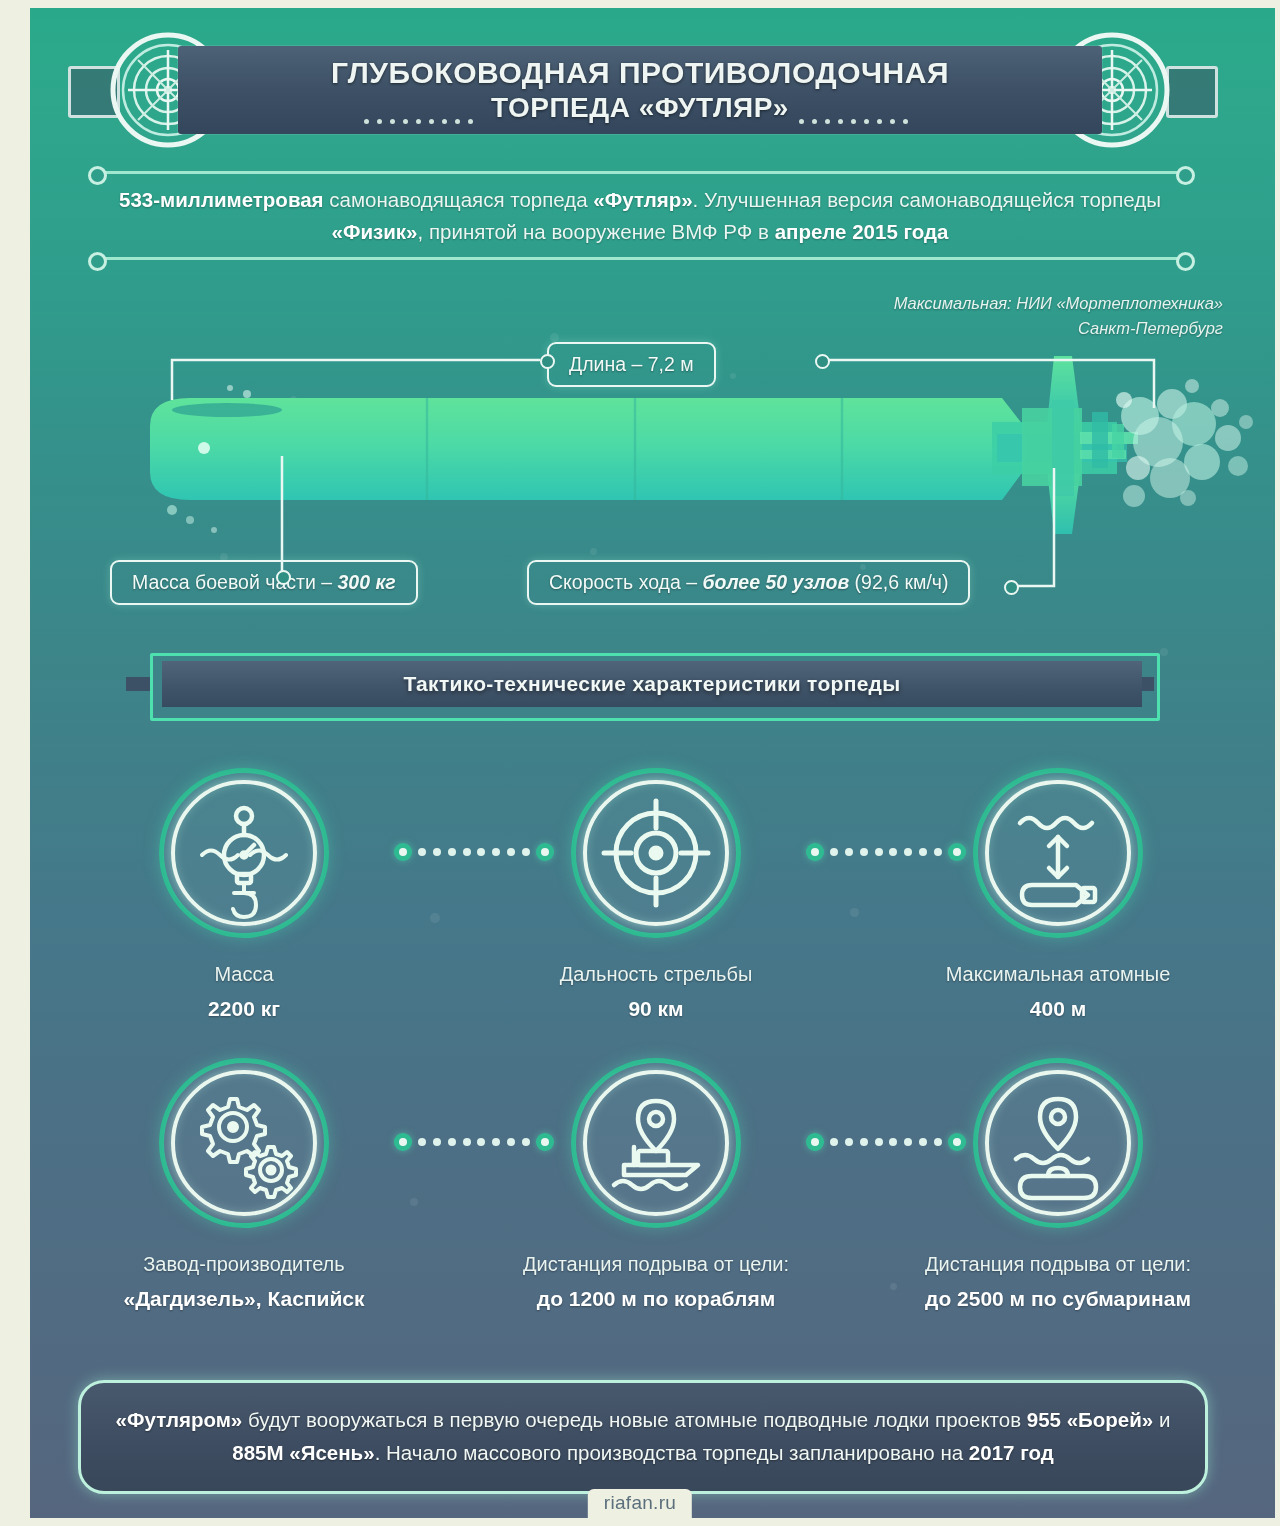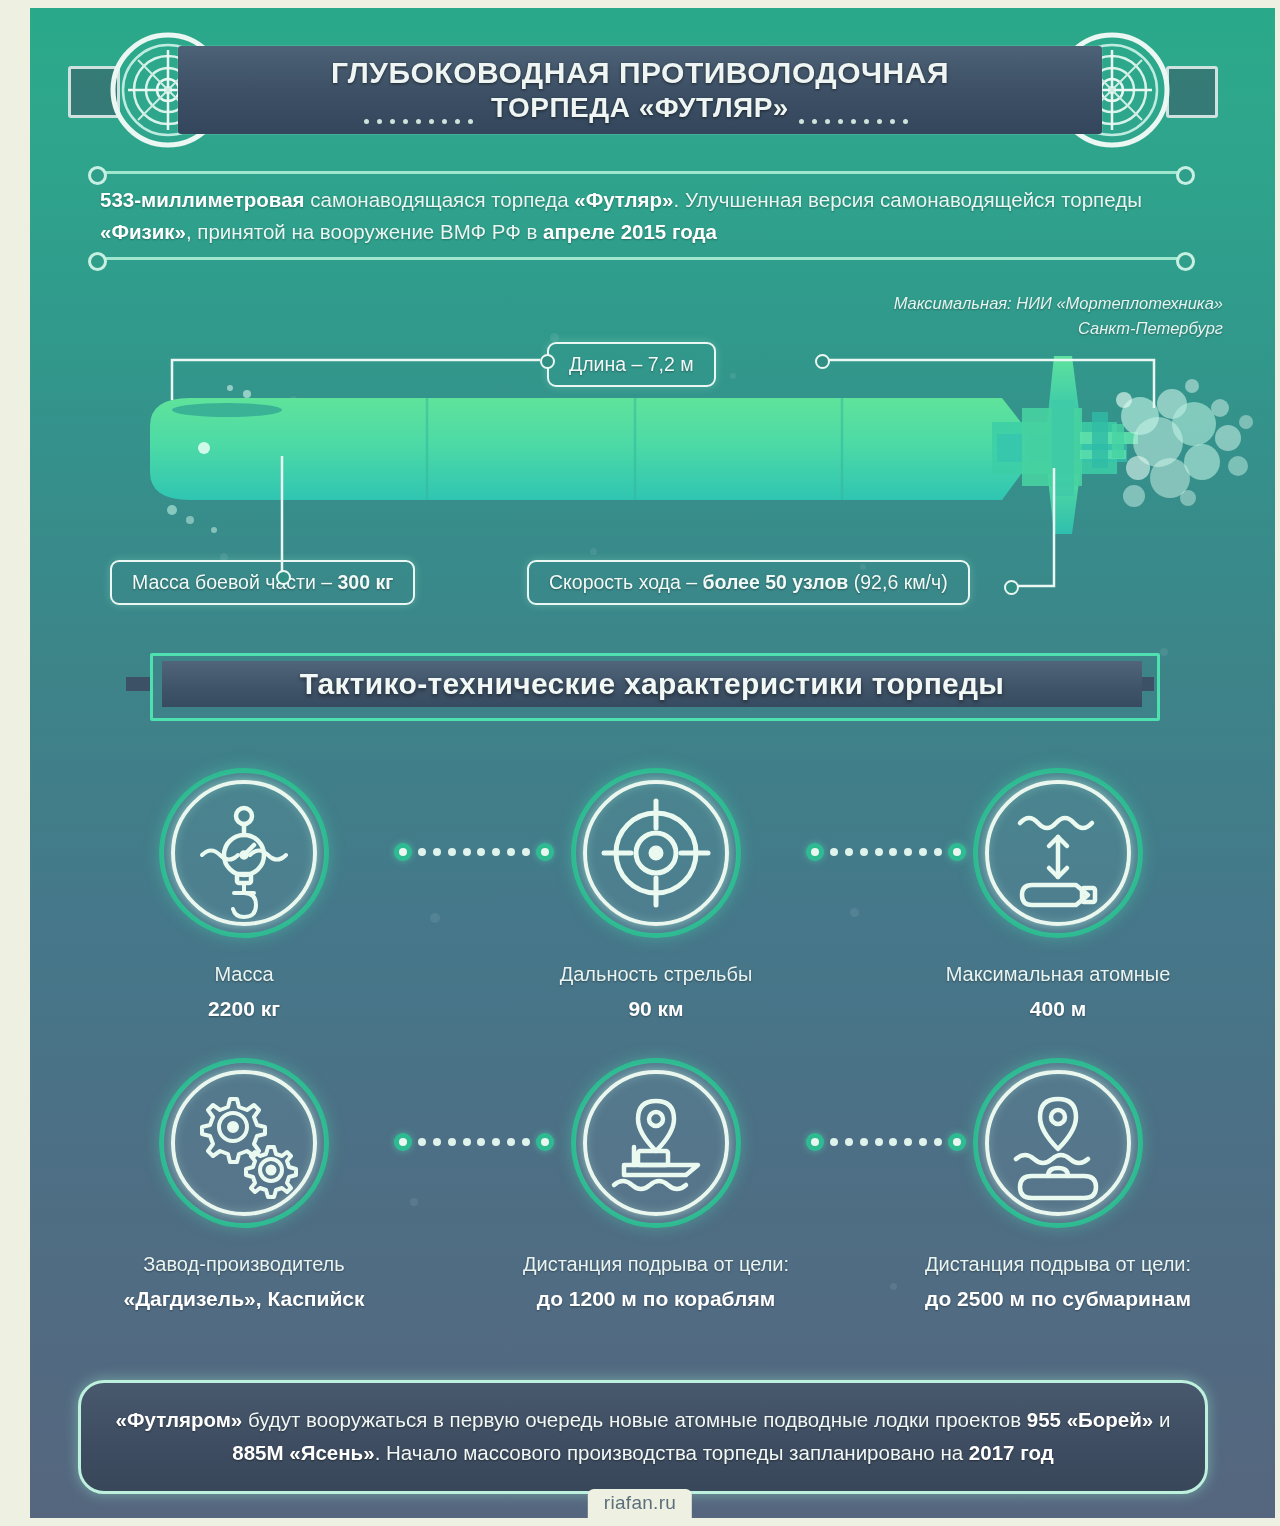--- a/index.html
+++ b/index.html
@@ -46,53 +46,53 @@
         border:3px solid rgba(235,245,242,.85);background:rgba(60,85,100,.55);border-radius:3px;}
   .brkt.l{left:8px;}
   .brkt.r{left:1106px;}
 
   
   .rule{position:absolute;height:3px;background:#9fe8cf;border-radius:2px;}
   .rule-dot{position:absolute;width:13px;height:13px;border-radius:50%;
             border:3px solid #c7f0e2;background:#2f9e8a;}
   .subtitle{
     position:absolute;left:70px;top:176px;width:1080px;
-    color:#eaf6f1;font-size:20.5px;line-height:1.55;
+    text-align:center;color:#eaf6f1;font-size:20.5px;line-height:1.55;
     text-shadow:0 1px 2px rgba(0,0,0,.3);
   }
   .subtitle b{font-weight:bold;color:#ffffff;}
 
   
   .dev{
     position:absolute;right:52px;top:283px;text-align:right;
     color:#e6f3ee;font-size:16.5px;font-style:italic;line-height:1.5;
     text-shadow:0 1px 2px rgba(0,0,0,.3);
   }
 
   
   .diagram{position:absolute;left:12px;top:330px;width:1220px;height:290px;}
   .callout{
     position:absolute;
     background:transparent;border:2.5px solid #eaf7f2;border-radius:9px;
     color:#f1faf6;font-size:19.5px;padding:9px 20px;white-space:nowrap;
     box-shadow:0 0 9px rgba(160,240,215,.30);
     text-shadow:0 1px 2px rgba(0,0,0,.35);
   }
-  .callout b{font-weight:bold;}
+  .callout b{font-weight:bold;font-style:italic;}
   .nub{position:absolute;width:11px;height:11px;border-radius:50%;
        border:2.5px solid #eaf7f2;background:#2f8f83;}
 
   
   .banner-wrap{position:absolute;left:96px;top:645px;width:1028px;height:62px;}
   .banner-glow{position:absolute;left:24px;top:0;width:1004px;height:62px;
                border:3px solid #4fe0b0;border-radius:2px;}
   .banner{position:absolute;left:36px;top:8px;width:980px;height:46px;
           background:linear-gradient(180deg,#50657a 0%,#41556a 55%,#374b60 100%);
           display:flex;align-items:center;justify-content:center;}
-  .banner span{color:#f2f8f5;font-size:30px;font-weight:bold;letter-spacing:.3px;
+  .banner span{color:#f2f8f5;font-size:21px;font-weight:bold;letter-spacing:.3px;
                text-shadow:0 2px 4px rgba(0,0,0,.5);}
   .bn-tab{position:absolute;top:24px;width:26px;height:14px;background:#3c5166;}
   .bn-tab.l{left:0;} .bn-tab.r{left:1002px;}
 
   
   .grid{position:absolute;left:16px;top:760px;width:1220px;}
   .row{position:relative;height:290px;}
   .cell{position:absolute;width:300px;text-align:center;}
   .disc{
     position:relative;margin:0 auto;width:160px;height:160px;border-radius:50%;

